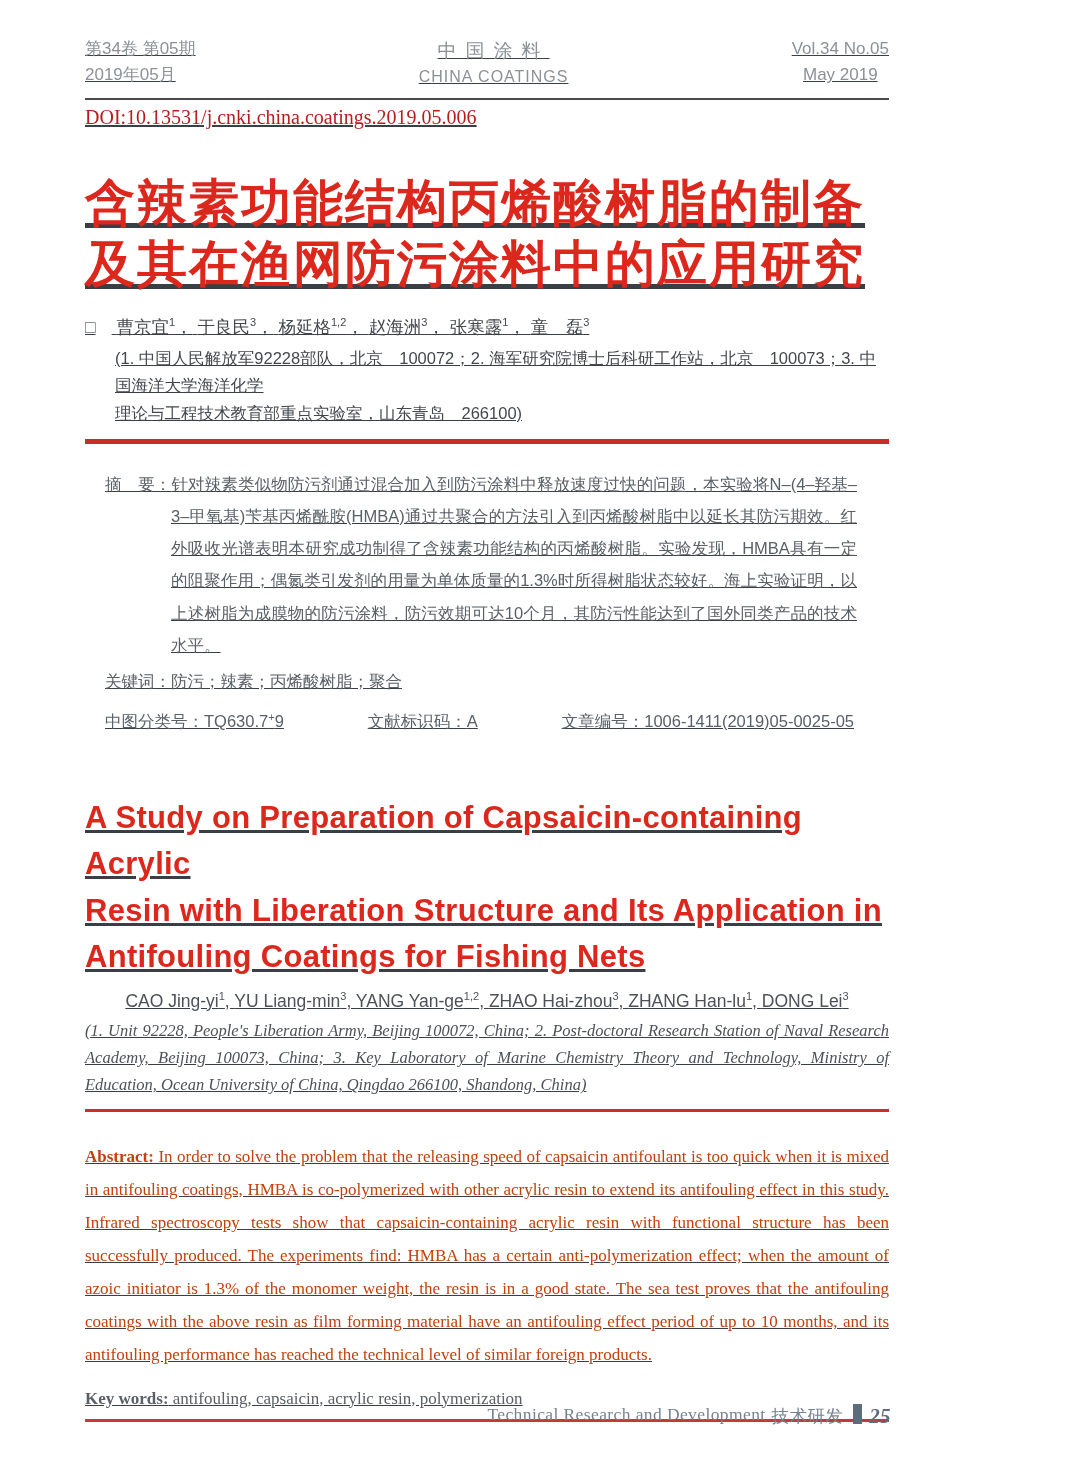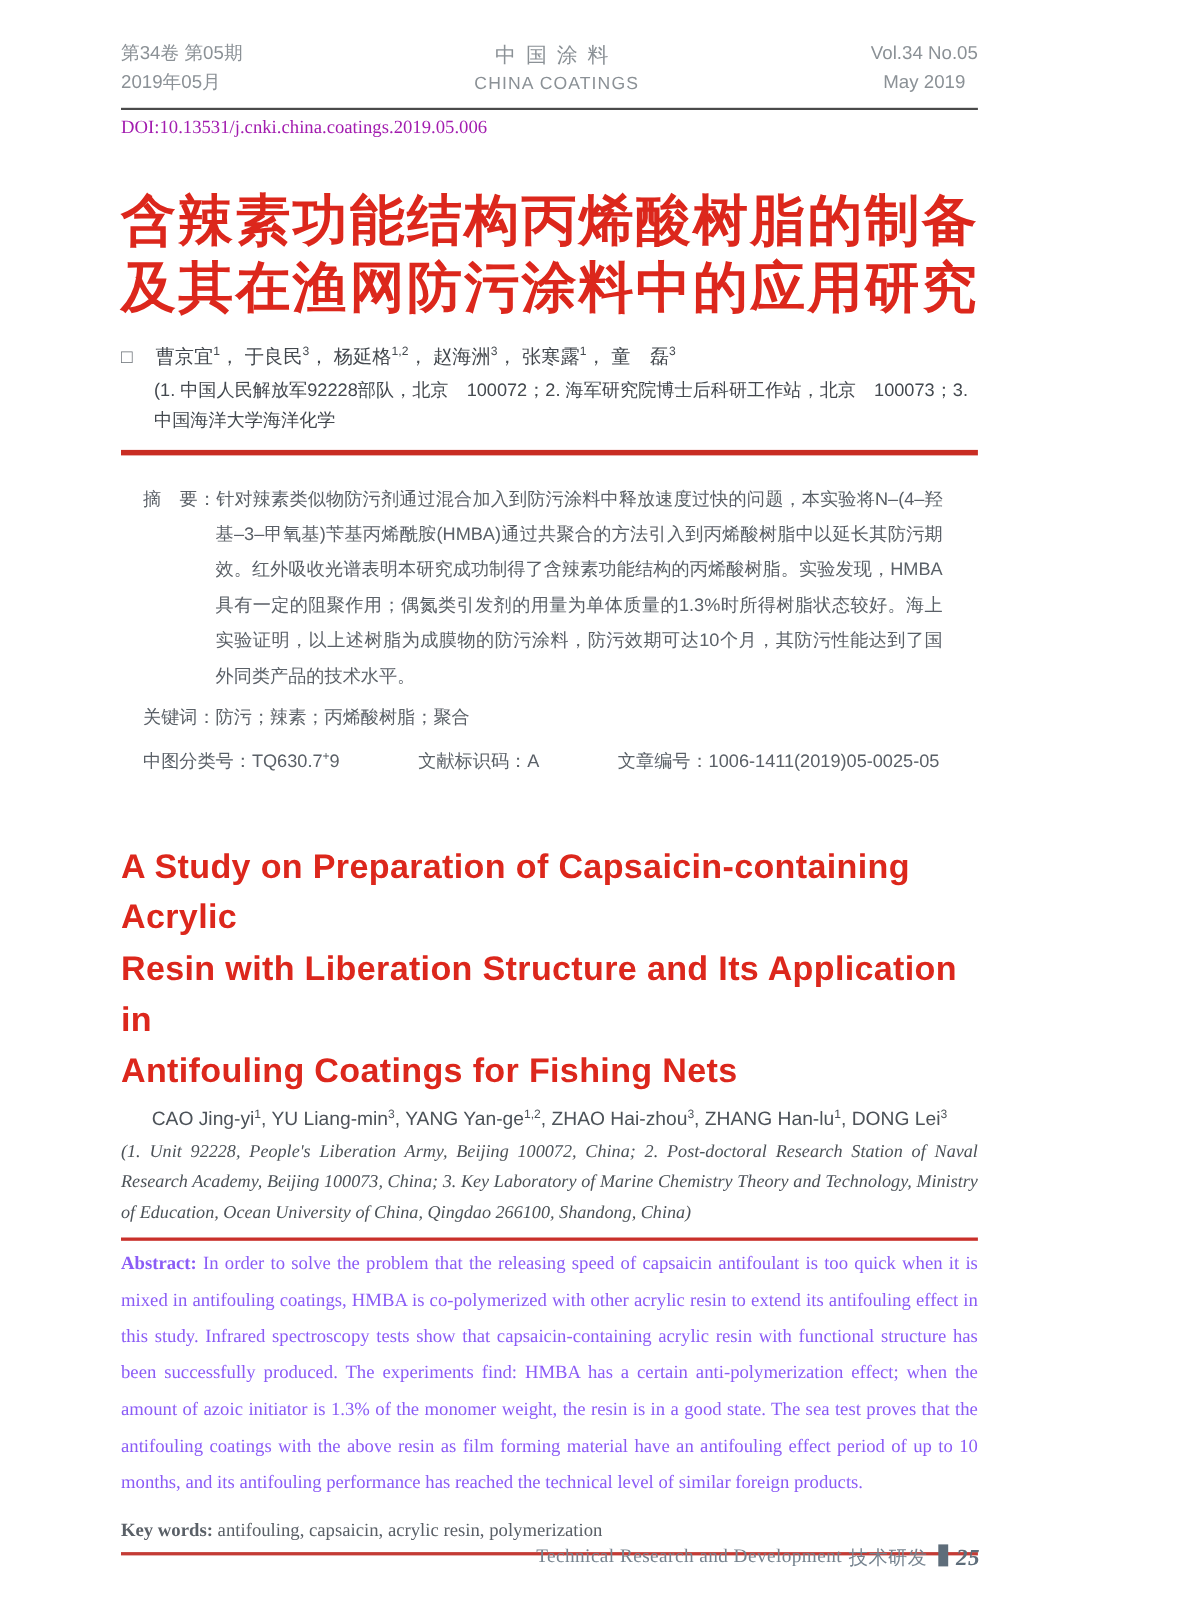--- a/index.html
+++ b/index.html
@@ -1,29 +1,29 @@
 <!DOCTYPE html>
 <html><head>
 <meta charset="utf-8">
 <style>
   html,body{margin:0;padding:0;background:#ffffff;}
   body{width:1075px;height:1459px;position:relative;overflow:hidden;
        font-family:"Liberation Serif","DejaVu Serif",serif;color:#3a3f45;}
-  .page{box-sizing:border-box;width:999px;height:1459px;padding:36px 110px 0 110px;position:relative;}
+  .page{box-sizing:border-box;width:999px;height:1459px;padding:36px 110px 0 85px;position:relative;text-decoration:underline;}
 
   
   .hdr{display:flex;justify-content:space-between;align-items:flex-start;
        font-family:"Liberation Sans","DejaVu Sans",sans-serif;color:#8b9196;
        padding-bottom:8px;border-bottom:2px solid #4a4a4a;}
   .hdr-col{font-size:17px;line-height:1.55;}
   .hdr-center{text-align:center;}
   .hdr-center .cn{font-size:19px;letter-spacing:9px;}
   .hdr-center .en{font-size:16px;letter-spacing:1px;}
   .hdr-right{text-align:center;}
-  .doi{font-size:17px;color:#a21caf;margin-top:6px;font-family:"Liberation Serif",serif;}
+  .doi{font-size:20px;color:#b91c1c;margin-top:6px;font-family:"Liberation Serif",serif;}
 
   
   .title-cn{margin-top:44px;color:#dc271c;
             font-family:"Liberation Sans","DejaVu Sans",sans-serif;
             font-weight:900;font-size:50px;line-height:1.22;letter-spacing:2px;}
   .title-cn div{white-space:nowrap;}
 
   
   .authors-cn{margin-top:20px;font-size:17.5px;color:#43484e;
               font-family:"Liberation Sans","DejaVu Sans",sans-serif;}
@@ -43,21 +43,21 @@
              font-size:16.5px;color:#5a6067;font-family:"Liberation Sans","DejaVu Sans",sans-serif;}
 
   
   .title-en{margin-top:62px;color:#dc271c;font-family:"Liberation Sans","DejaVu Sans",sans-serif;
             font-weight:bold;font-size:31px;line-height:1.5;letter-spacing:.3px;}
   .authors-en{margin-top:10px;font-size:17.5px;color:#4c5258;
               font-family:"Liberation Sans","DejaVu Sans",sans-serif;text-align:center;}
   .affil-en{margin-top:5px;font-style:italic;font-size:16.5px;line-height:1.65;color:#4c5258;
             text-align:justify;}
   .rule-med{height:3px;background:#c9302a;margin-top:10px;}
-  .abstract-en{margin-top:4px;font-size:17px;line-height:1.95;color:#8b5cf6;text-align:justify;}
+  .abstract-en{margin-top:28px;font-size:17px;line-height:1.95;color:#c2410c;text-align:justify;}
   .kw-en{margin-top:2px;font-size:17px;color:#5a6067;}
   .rule-thin-red{height:3px;background:#c43b35;margin-top:10px;}
 
   
   .section{display:flex;gap:34px;margin-top:70px;}
   .col{width:calc(50% - 17px);}
   .intro-h{color:#c23a30;font-size:23px;font-weight:bold;
            font-family:"Liberation Sans","DejaVu Sans",sans-serif;margin-bottom:10px;}
   .intro-h .num{margin-right:22px;}
   .intro-h .txt{letter-spacing:6px;}
@@ -103,20 +103,21 @@
     <span class="marker">□</span>
     <span><span>曹京宜</span><sup>1</sup><span>，</span></span>
     <span><span>于良民</span><sup>3</sup><span>，</span></span>
     <span><span>杨延格</span><sup>1,2</sup><span>，</span></span>
     <span><span>赵海洲</span><sup>3</sup><span>，</span></span>
     <span><span>张寒露</span><sup>1</sup><span>，</span></span>
     <span><span>童　磊</span><sup>3</sup><span></span></span>
   </div>
   <div class="affil-cn">
     <div>(1. 中国人民解放军92228部队，北京　100072；2. 海军研究院博士后科研工作站，北京　100073；3. 中国海洋大学海洋化学</div>
+    <div>理论与工程技术教育部重点实验室，山东青岛　266100)</div>
   </div>
   <div class="rule-thick"></div>
 
   <p class="abstract-cn"><span>摘　要：</span><span>针对辣素类似物防污剂通过混合加入到防污涂料中释放速度过快的问题，本实验将N–(4–羟基–3–甲氧基)苄基丙烯酰胺(HMBA)通过共聚合的方法引入到丙烯酸树脂中以延长其防污期效。红外吸收光谱表明本研究成功制得了含辣素功能结构的丙烯酸树脂。实验发现，HMBA具有一定的阻聚作用；偶氮类引发剂的用量为单体质量的1.3%时所得树脂状态较好。海上实验证明，以上述树脂为成膜物的防污涂料，防污效期可达10个月，其防污性能达到了国外同类产品的技术水平。</span></p>
   <div class="kw-cn"><span>关键词：</span><span>防污；辣素；丙烯酸树脂；聚合</span></div>
 
   <div class="class-row">
     <span><span>中图分类号：</span><span>TQ630.7</span><sup>+</sup><span>9</span></span>
     <span><span>文献标识码：</span><span>A</span></span>
     <span><span>文章编号：</span><span>1006-1411(2019)05-0025-05</span></span>

